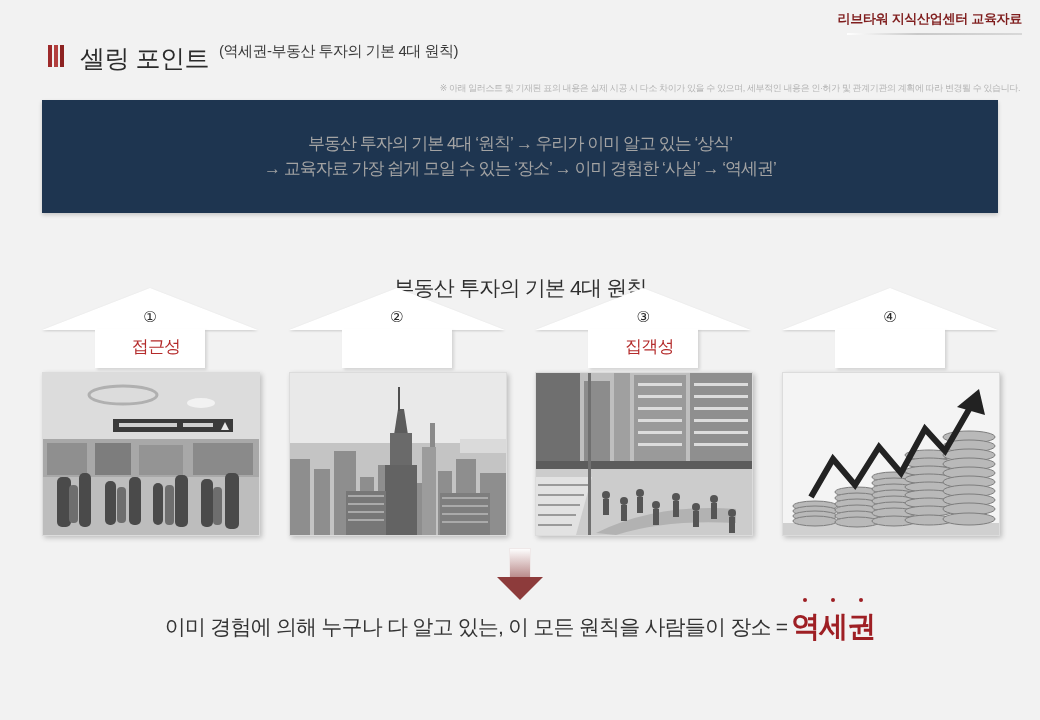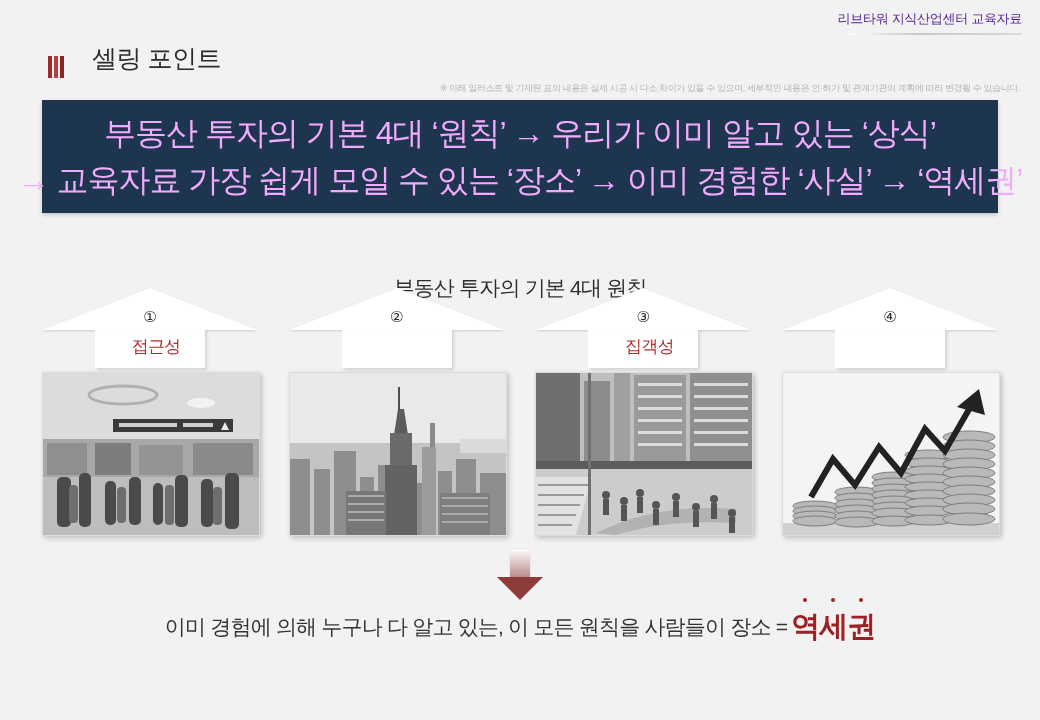--- a/index.html
+++ b/index.html
@@ -9,32 +9,32 @@
     font-family:"Liberation Sans","DejaVu Sans",sans-serif;
     overflow:hidden;
     position:relative;
   }
   
   #brand-tag{
     position:absolute;top:10px;right:18px;
     text-align:right;
   }
   #brand-tag .brand-text{
-    font-size:13px;font-weight:normal;color:#4c1d95;letter-spacing:-0.3px;
+    font-size:13px;font-weight:bold;color:#7f1d1d;letter-spacing:-0.3px;
     display:block;
   }
   #brand-tag .brand-rule{
     margin-top:5px;height:2px;width:175px;
     background:linear-gradient(to right,#ffffff,#c9c9c9 40%,#d8d8d8);
     float:right;
   }
 
   #title-row{
     position:absolute;left:48px;top:42px;
-    display:flex;align-items:flex-end;gap:22px;
+    display:flex;align-items:flex-start;gap:10px;
   }
   .bar-icon{
     display:inline-block;width:22px;height:22px;position:relative;top:3px;
   }
   .bar-icon i{
     display:inline-block;width:4px;height:22px;margin-right:2px;
     background:#9e2a2b;vertical-align:top;
   }
   .bar-icon i:nth-child(2){background:#b3403f;}
   .bar-icon i:nth-child(3){background:#8d2322;}
@@ -51,21 +51,21 @@
   }
 
   
   #banner{
     position:absolute;left:42px;top:100px;width:956px;height:113px;
     background:#1e3550;
     display:flex;flex-direction:column;align-items:center;justify-content:center;
     box-shadow:0 2px 4px rgba(0,0,0,.18);
   }
   #banner .line{
-    color:#f0abfc;font-size:32px;letter-spacing:-1px;line-height:1.45;
+    color:#a3a3a3;font-size:17px;letter-spacing:-1px;line-height:1.45;
     white-space:nowrap;font-weight:500;
   }
 
   
   #section-title{
     position:absolute;left:0;right:0;top:226px;text-align:center;
     font-size:21px;color:#2f2f2f;letter-spacing:-0.8px;margin-top:48px;
   }
 
   
@@ -146,20 +146,21 @@
 <body>
 
 <div id="brand-tag">
   <span class="brand-text">리브타워 지식산업센터 교육자료</span>
   <span class="brand-rule"></span>
 </div>
 
 <div id="title-row">
   <span class="bar-icon"><i></i><i></i><i></i></span>
   <span id="page-title">셀링 포인트</span>
+  <span id="page-subtitle">(역세권-부동산 투자의 기본 4대 원칙)</span>
 </div>
 
 <div id="disclaimer">※ 아래 일러스트 및 기재된 표의 내용은 실제 시공 시 다소 차이가 있을 수 있으며, 세부적인 내용은 인·허가 및 관계기관의 계획에 따라 변경될 수 있습니다.</div>
 
 <div id="banner">
   <div class="line">부동산 투자의 기본 4대 ‘원칙’ → 우리가 이미 알고 있는 ‘상식’</div>
   <div class="line">→ 교육자료 가장 쉽게 모일 수 있는 ‘장소’ → 이미 경험한 ‘사실’ → ‘역세권’</div>
 </div>
 
 <div id="section-title">부동산 투자의 기본 4대 원칙</div>

